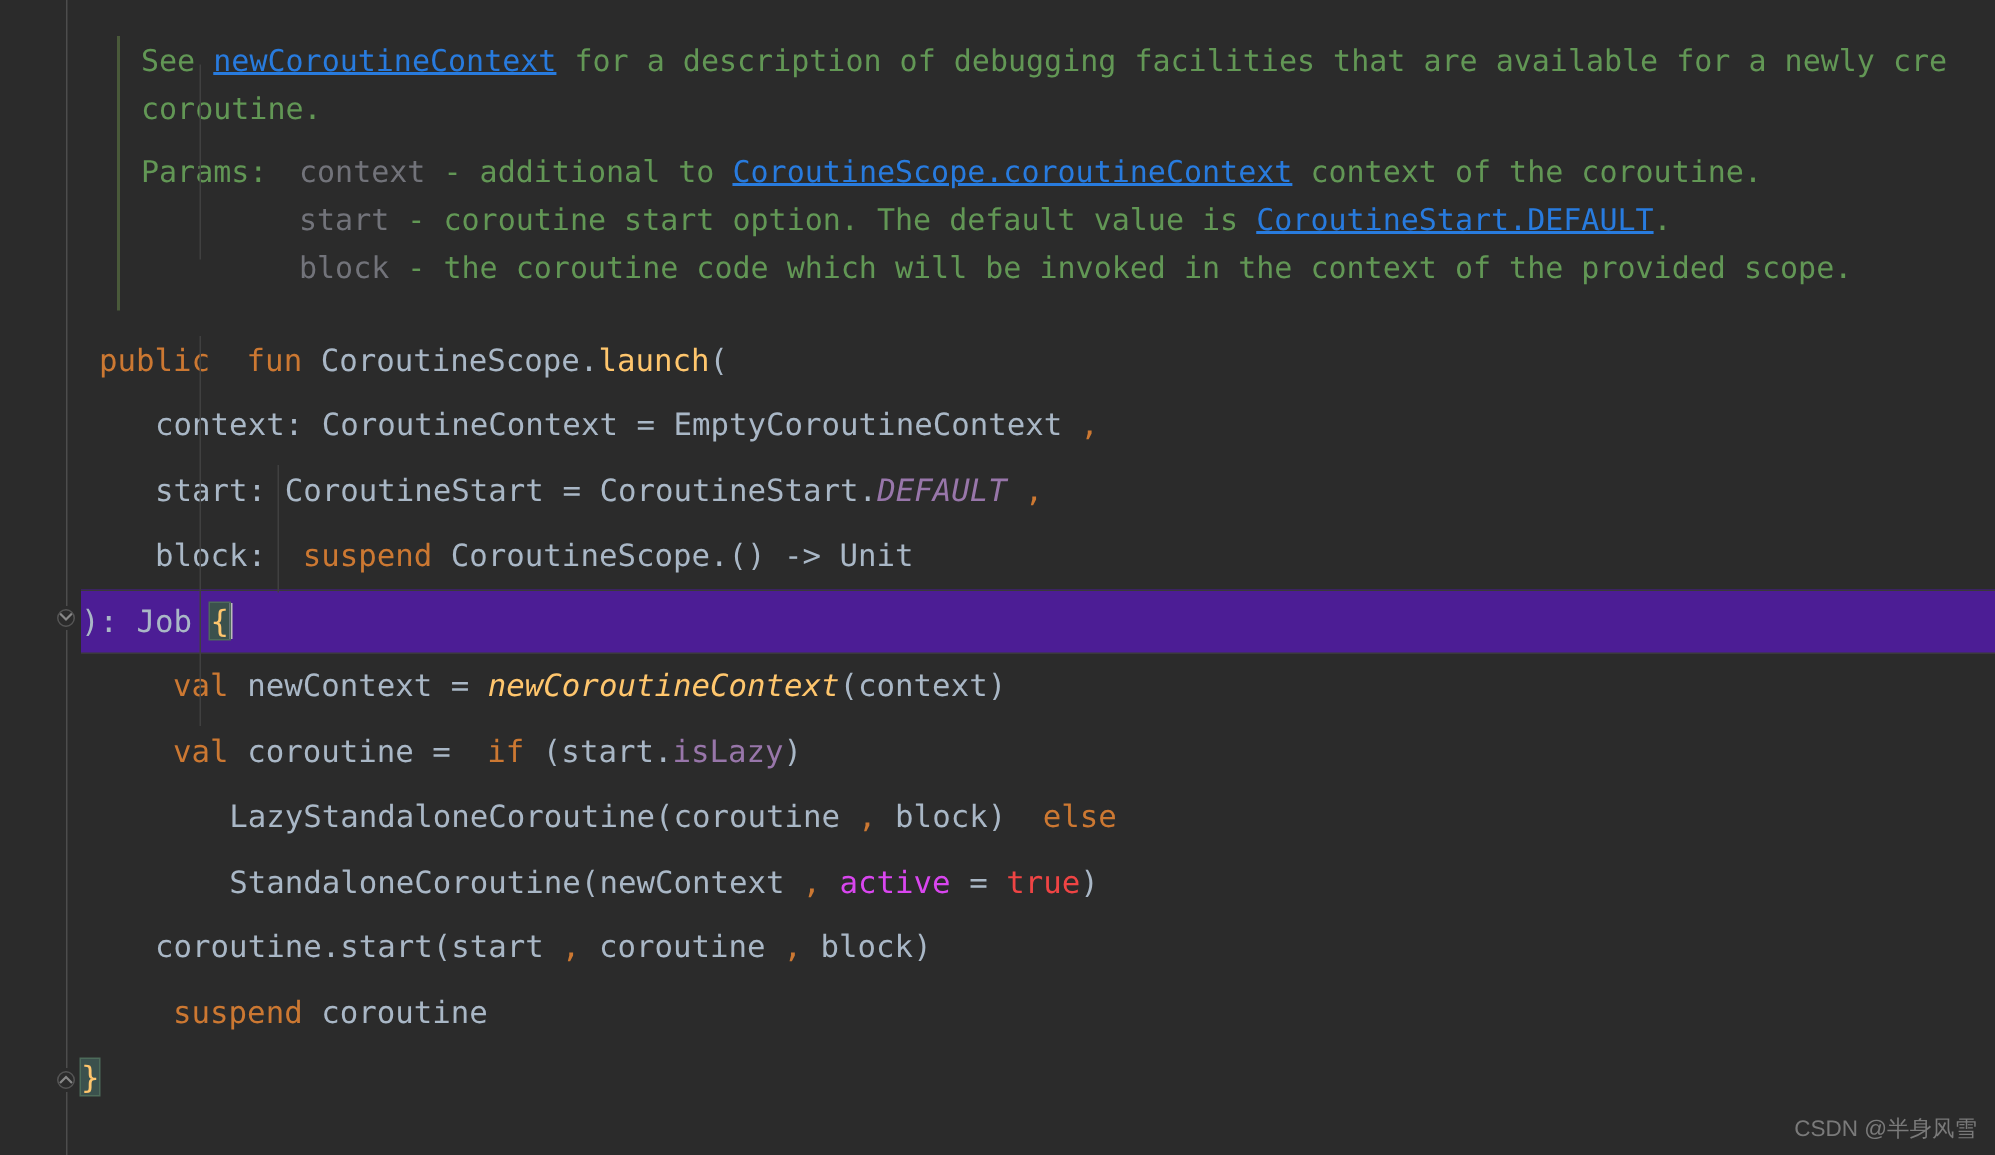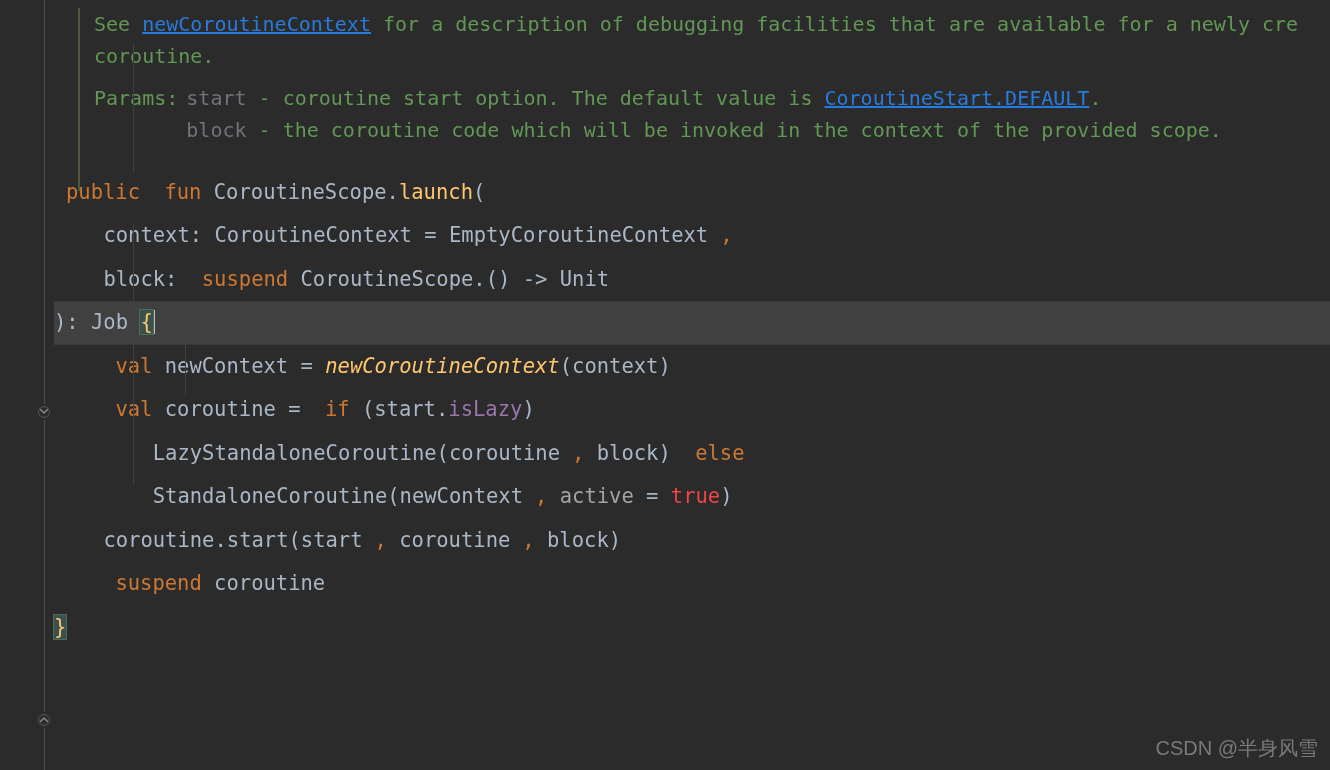--- a/index.html
+++ b/index.html
@@ -41,21 +41,21 @@
     justify-content: center;
     color: #6d6d6d;
     font-size: 14px;
     cursor: pointer;
     background: #2b2b2b;
   }
   .fold-icon.collapse { top: 404px; }
   .fold-icon.end { top: 712px; }
   .content {
     flex: 1;
-    padding-top: 8px;
+    padding-top: 24px;
     padding-left: 4px;
     line-height: 1.45;
     position: relative;
   }
   .doc-block {
     position: relative;
     padding-left: 40px;
   }
   .doc-margin {
     position: absolute;
@@ -66,21 +66,21 @@
     background: #4a5a3a;
   }
   .doc-text {
     color: #629755;
     font-size: 20px;
     line-height: 1.6;
   }
   .doc-link { color: #287bde; text-decoration: underline; }
   .params-row {
     display: flex;
-    gap: 8px;
+    gap: 21px;
     align-items: flex-start;
   }
   .params-label {
     color: #629755;
     flex-shrink: 0;
   }
   .params-body { }
   .param-name { color: #72737a; font-family: monospace; }
   .code-block {
     margin-top: 25px;
@@ -89,24 +89,24 @@
     line-height: 2.12;
   }
   .code-line { white-space: pre; }
   .kw { color: #cc7832; margin-left: 12px; }
   .fn-name { color: #ffc66d; }
   .fn-call-italic { color: #ffc66d; font-style: italic; }
   .id { color: #a9b7c6; }
   .enum-const { color: #9876aa; font-style: italic; }
   .prop { color: #9876aa; }
   .punct { color: #a9b7c6; }
-  .named-arg { color: #a3a3a3; }
+  .named-arg { color: #d946ef; }
   .bool { color: #ef4444; }
   .current-line {
-    background: #404040;
+    background: #4c1d95;
     box-shadow: inset 0 1px 0 #3a3a3a, inset 0 -1px 0 #3a3a3a;
   }
   .caret {
     display: inline-block;
     width: 2px;
     height: 24px;
     background: #bbbbbb;
     vertical-align: middle;
     margin-bottom: 3px;
   }
@@ -117,21 +117,21 @@
   .indent-guide {
     position: absolute;
     width: 1px;
     background: #404040;
   }
   .watermark {
     position: absolute;
     right: 12px;
     bottom: 8px;
     color: #7a7a7a;
-    font-size: 20px;
+    font-size: 15px;
     font-family: sans-serif;
   }
 </style>
 </head>
 <body>
 
 <div class="editor">
   <div class="gutter">
     <div class="fold-line"></div>
     <div class="fold-icon collapse">
@@ -154,38 +154,42 @@
       <div class="doc-margin"></div>
       <div class="doc-text">
         <span>See </span><span class="doc-link">newCoroutineContext</span><span> for a description of debugging facilities that are available for a newly cre</span>
       </div>
       <div class="doc-text">coroutine.</div>
 
       <div class="doc-text params-row" style="margin-top:10px;">
         <div class="params-label">Params:</div>
         <div class="params-body">
           <div>
+            <span class="param-name">context</span><span> - additional to </span><span class="doc-link">CoroutineScope.coroutineContext</span><span> context of the coroutine.</span>
+          </div>
+          <div>
             <span class="param-name">start</span><span> - coroutine start option. The default value is </span><span class="doc-link">CoroutineStart.DEFAULT</span><span>.</span>
           </div>
           <div>
             <span class="param-name">block</span><span> - the coroutine code which will be invoked in the context of the provided scope.</span>
           </div>
         </div>
       </div>
     </div>
 
     <div class="code-block">
       <div class="indent-guide" style="left:83px; top:43px; height:130px;"></div>
       <div class="indent-guide" style="left:83px; top:224px; height:260px;"></div>
       <div class="indent-guide" style="left:135px; top:310px; height:85px;"></div>
 
       <div class="code-line"><span class="kw">public</span> <span class="kw">fun</span> <span class="id">CoroutineScope</span><span class="punct">.</span><span class="fn-name">launch</span><span class="punct">(</span></div>
 
       <div class="code-line">    <span class="id">context</span><span class="punct">: </span><span class="id">CoroutineContext</span><span class="punct"> = </span><span class="id">EmptyCoroutineContext</span><span class="kw">,</span></div>
 
+      <div class="code-line">    <span class="id">start</span><span class="punct">: </span><span class="id">CoroutineStart</span><span class="punct"> = </span><span class="id">CoroutineStart.</span><span class="enum-const">DEFAULT</span><span class="kw">,</span></div>
 
       <div class="code-line">    <span class="id">block</span><span class="punct">: </span><span class="kw">suspend</span><span class="id"> CoroutineScope.() -&gt; Unit</span></div>
 
       <div class="code-line current-line"><span class="punct">): Job </span><span class="fn-name brace-hl">{</span><span class="caret"></span></div>
 
       <div class="code-line">    <span class="kw">val</span> <span class="id">newContext</span><span class="punct"> = </span><span class="fn-call-italic">newCoroutineContext</span><span class="punct">(context)</span></div>
 
       <div class="code-line">    <span class="kw">val</span> <span class="id">coroutine</span><span class="punct"> = </span><span class="kw">if</span><span class="punct"> (start.</span><span class="prop">isLazy</span><span class="punct">)</span></div>
 
       <div class="code-line">        <span class="id">LazyStandaloneCoroutine(coroutine</span><span class="kw">,</span> <span class="id">block</span><span class="punct">) </span><span class="kw">else</span></div>

